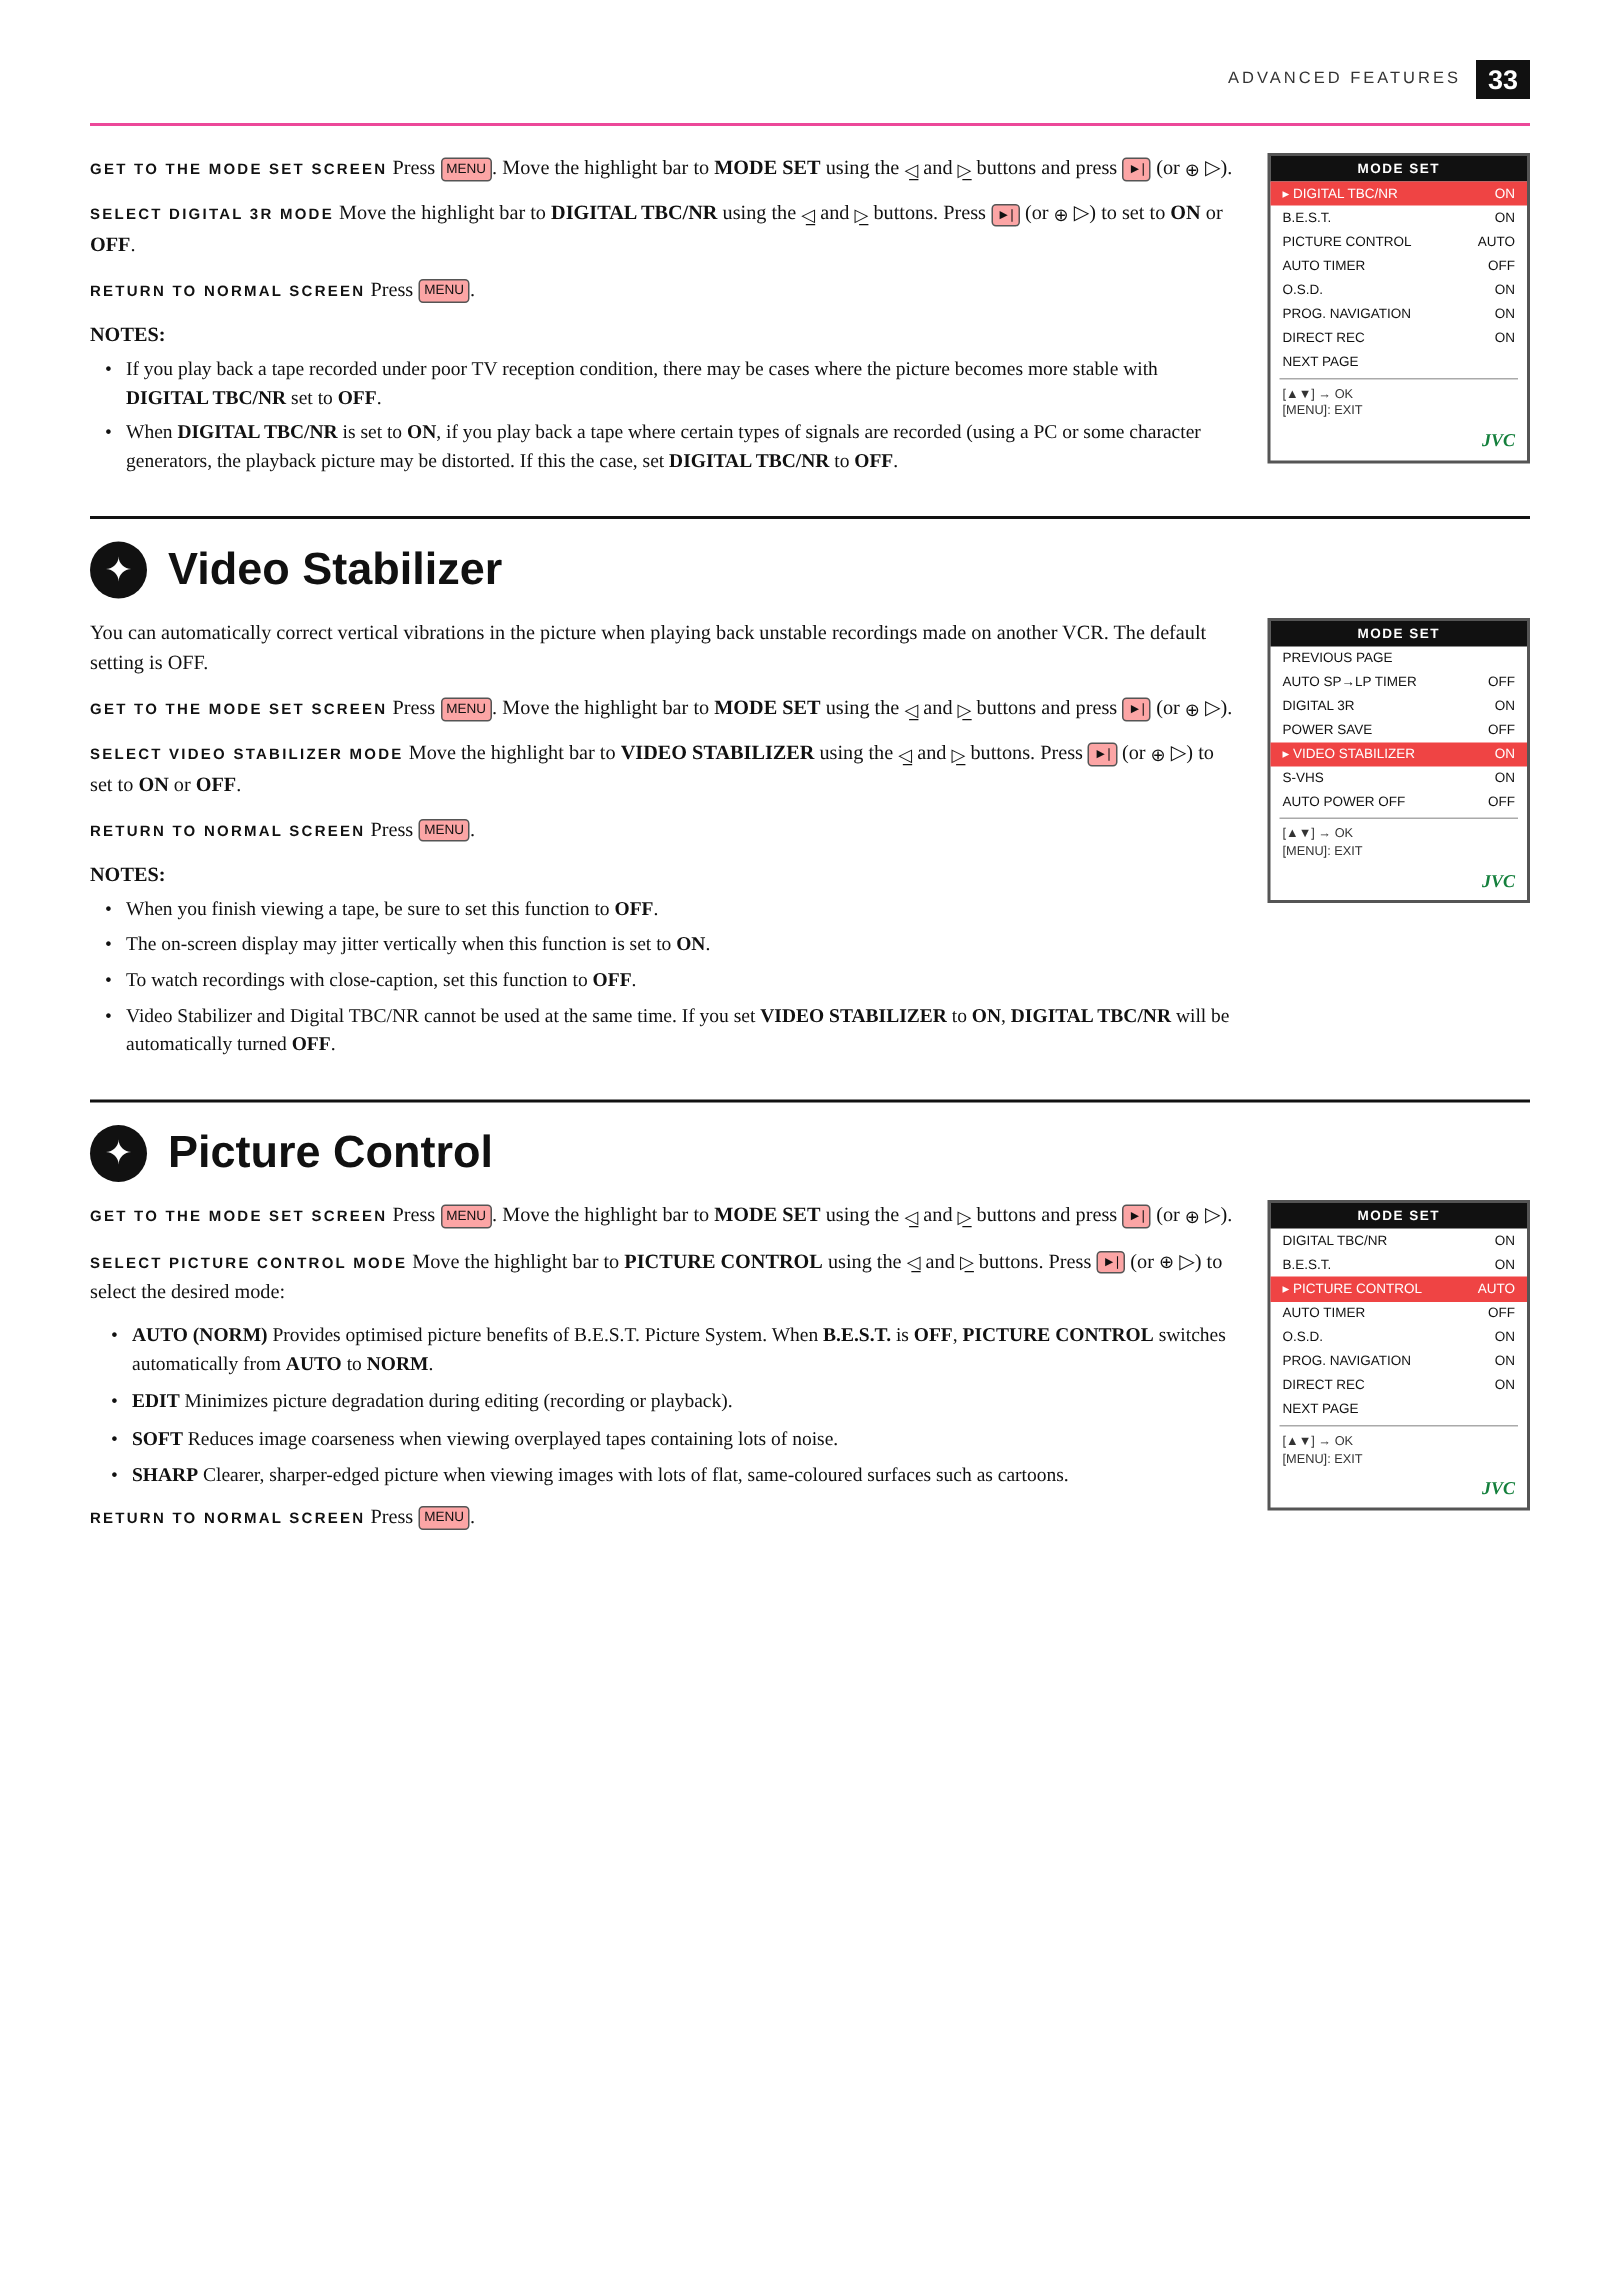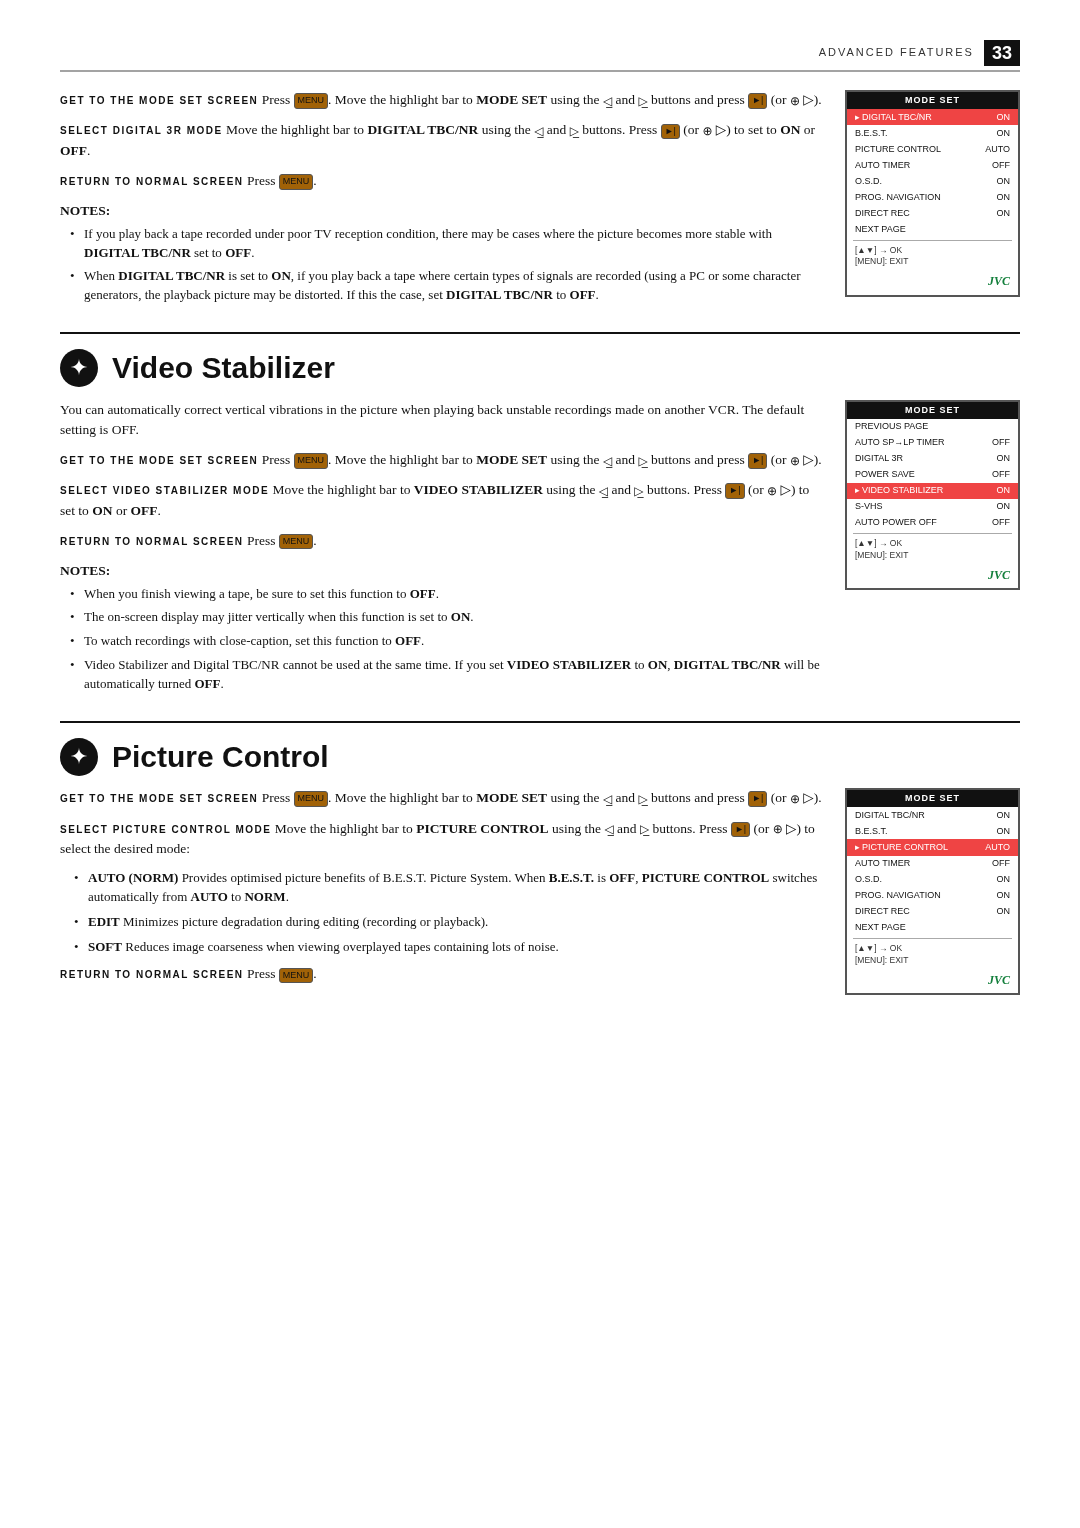--- a/index.html
+++ b/index.html
@@ -12,22 +12,22 @@
       min-height: 1528px;
       padding: 40px 60px 40px 60px;
       line-height: 1.45;
     }
 
     
     .page-header {
       display: flex;
       justify-content: flex-end;
       align-items: center;
-      border-bottom: 2px solid #a3a3a3;
-      padding-bottom: 4px;
+      border-bottom: 2px solid #ec4899;
+      padding-bottom: 16px;
       margin-bottom: 18px;
     }
     .header-text {
       font-family: Arial, sans-serif;
       font-size: 11px;
       letter-spacing: 2px;
       text-transform: uppercase;
       color: #333;
     }
     .page-num {
@@ -183,21 +183,21 @@
 
     
     .btn-icon {
       display: inline-block;
       border: 1px solid #555;
       border-radius: 3px;
       padding: 0px 3px;
       font-size: 9px;
       font-family: Arial, sans-serif;
       line-height: 1.5;
-      background: #a16207;
+      background: #fca5a5;
       vertical-align: middle;
     }
 
     .arrow-icon {
       display: inline-block;
       font-size: 12px;
       vertical-align: middle;
     }
 
     p { margin-bottom: 8px; }
@@ -384,20 +384,21 @@
         <span> Press </span><span class="btn-icon">MENU</span><span>. Move the highlight bar to <strong>MODE SET</strong> using the </span><span class="arrow-icon">◁̲</span><span> and </span><span class="arrow-icon">▷̲</span><span> buttons and press </span><span class="btn-icon">►|</span><span> (or </span><span class="arrow-icon">⊕</span><span> ▷).</span>
       </p>
       <p class="body-text">
         <span class="label-sc">SELECT PICTURE CONTROL MODE</span>
         <span> Move the highlight bar to <strong>PICTURE CONTROL</strong> using the </span><span class="arrow-icon">◁̲</span><span> and </span><span class="arrow-icon">▷̲</span><span> buttons. Press </span><span class="btn-icon">►|</span><span> (or </span><span class="arrow-icon">⊕</span><span> ▷) to select the desired mode:</span>
       </p>
       <ul class="sub-list">
         <li><strong>AUTO (NORM)</strong>  Provides optimised picture benefits of B.E.S.T. Picture System. When <strong>B.E.S.T.</strong> is <strong>OFF</strong>, <strong>PICTURE CONTROL</strong> switches automatically from <strong>AUTO</strong> to <strong>NORM</strong>.</li>
         <li><strong>EDIT</strong>  Minimizes picture degradation during editing (recording or playback).</li>
         <li><strong>SOFT</strong>  Reduces image coarseness when viewing overplayed tapes containing lots of noise.</li>
+        <li><strong>SHARP</strong>  Clearer, sharper-edged picture when viewing images with lots of flat, same-coloured surfaces such as cartoons.</li>
       </ul>
       <p class="body-text">
         <span class="label-sc">RETURN TO NORMAL SCREEN</span>
         <span> Press </span><span class="btn-icon">MENU</span><span>.</span>
       </p>
     </div>
     <div class="col-screen">
       <div class="screen-box">
         <div class="screen-title-bar">MODE SET</div>
         <div class="screen-row">

